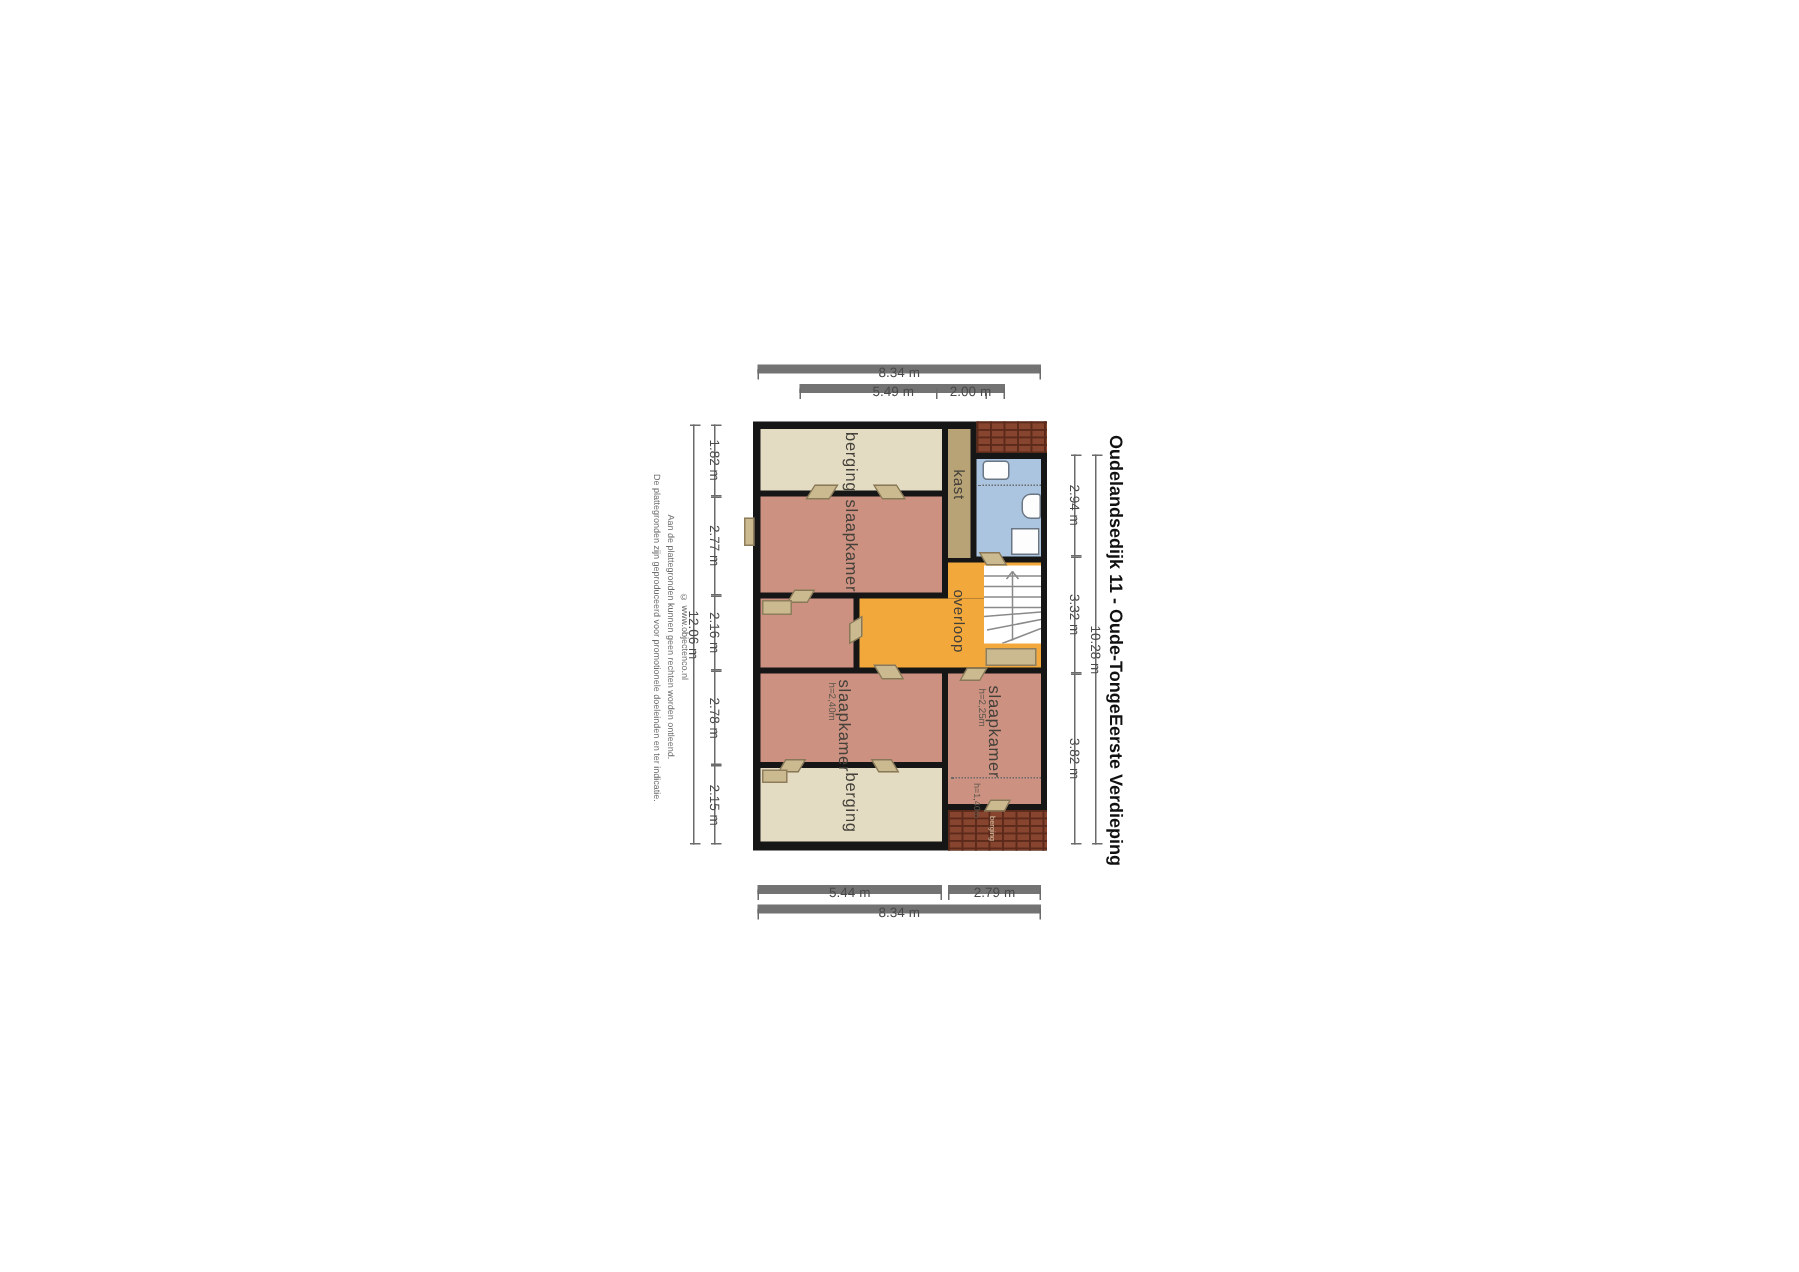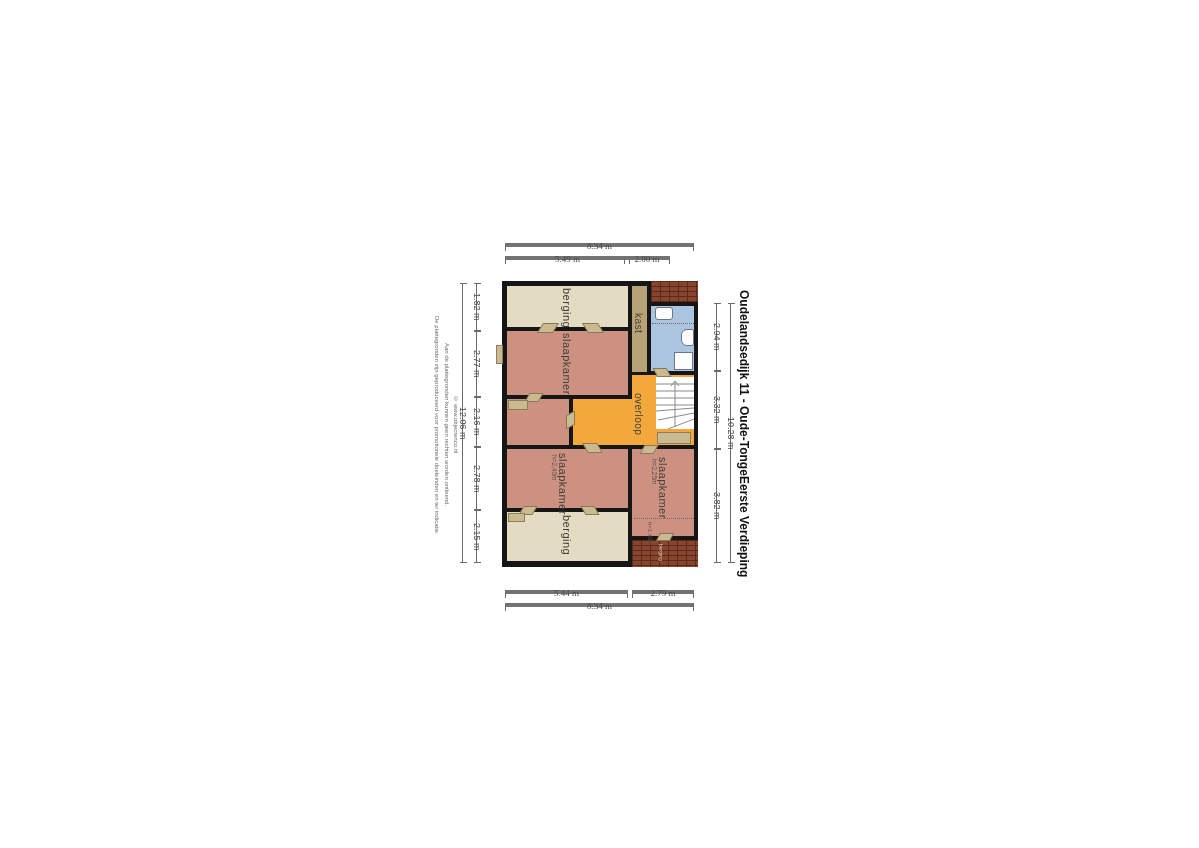--- a/index.html
+++ b/index.html
@@ -15,21 +15,21 @@
   .label-stack .ht{font-size:6.5px;color:#5a554c;margin-top:2px;}
   .brick{background-color:var(--brick);
          background-image:linear-gradient(var(--brick_mortar) 1px, transparent 1px),
                           linear-gradient(90deg, var(--brick_mortar) 1px, transparent 1px);
          background-size:9px 5px;}
   .door{position:absolute;background:var(--door);border:1px solid rgba(70,55,30,.5);box-sizing:border-box;}
   .closet{position:absolute;background:var(--door);border:1px solid rgba(70,55,30,.45);box-sizing:border-box;}
   .fixture{position:absolute;background:#fdfdfd;border:1px solid #6a7684;box-sizing:border-box;}
   
   .dim{position:absolute;}
-  .dim.h{height:0;border-top:4px solid #737373;display:flex;justify-content:center;font-family:Liberation Serif, serif;}
+  .dim.h{height:0;border-top:6px solid #737373;display:flex;justify-content:center;}
   .dim.h span{position:relative;top:-5.5px;background:#fff;padding:0 3px;font-size:9px;color:#4a4a4a;line-height:1;white-space:nowrap;}
   .dim.h::before,.dim.h::after{content:"";position:absolute;top:-3px;width:1px;height:7px;background:#6b6b6b;}
   .dim.h::before{left:0;} .dim.h::after{right:0;}
   .dim.v{width:0;border-left:1px solid #6b6b6b;display:flex;flex-direction:column;justify-content:center;}
   .dim.v span{position:relative;left:-5.5px;background:#fff;padding:3px 0;font-size:9px;color:#4a4a4a;
               line-height:1;writing-mode:vertical-lr;white-space:nowrap;}
   .dim.v::before,.dim.v::after{content:"";position:absolute;left:-3px;width:7px;height:1px;background:#6b6b6b;}
   .dim.v::before{top:0;} .dim.v::after{bottom:0;}
   
   #plan-title{position:absolute;left:736px;top:290px;height:290px;writing-mode:vertical-lr;
@@ -41,21 +41,21 @@
   .tiny-label{position:absolute;writing-mode:vertical-lr;font-size:5px;line-height:1;white-space:nowrap;}
 </style>
 </head>
 <body>
 
 <div id="canvas">
 
   <div class="dim h" style="left:505px;top:243px;width:189px">
     <span>8.34 m</span>
     </div>
-  <div class="dim h" style="left:505px;top:256px;width:125px">
+  <div class="dim h" style="left:533px;top:256px;width:125px">
     <span>5.49 m</span>
     </div>
   <div class="dim h" style="left:624px;top:256px;width:46px">
     <span>2.00 m</span>
     </div>
 
   <div class="dim h" style="left:505px;top:590px;width:123px">
     <span>5.44 m</span>
     </div>
   <div class="dim h" style="left:632px;top:590px;width:62px">

